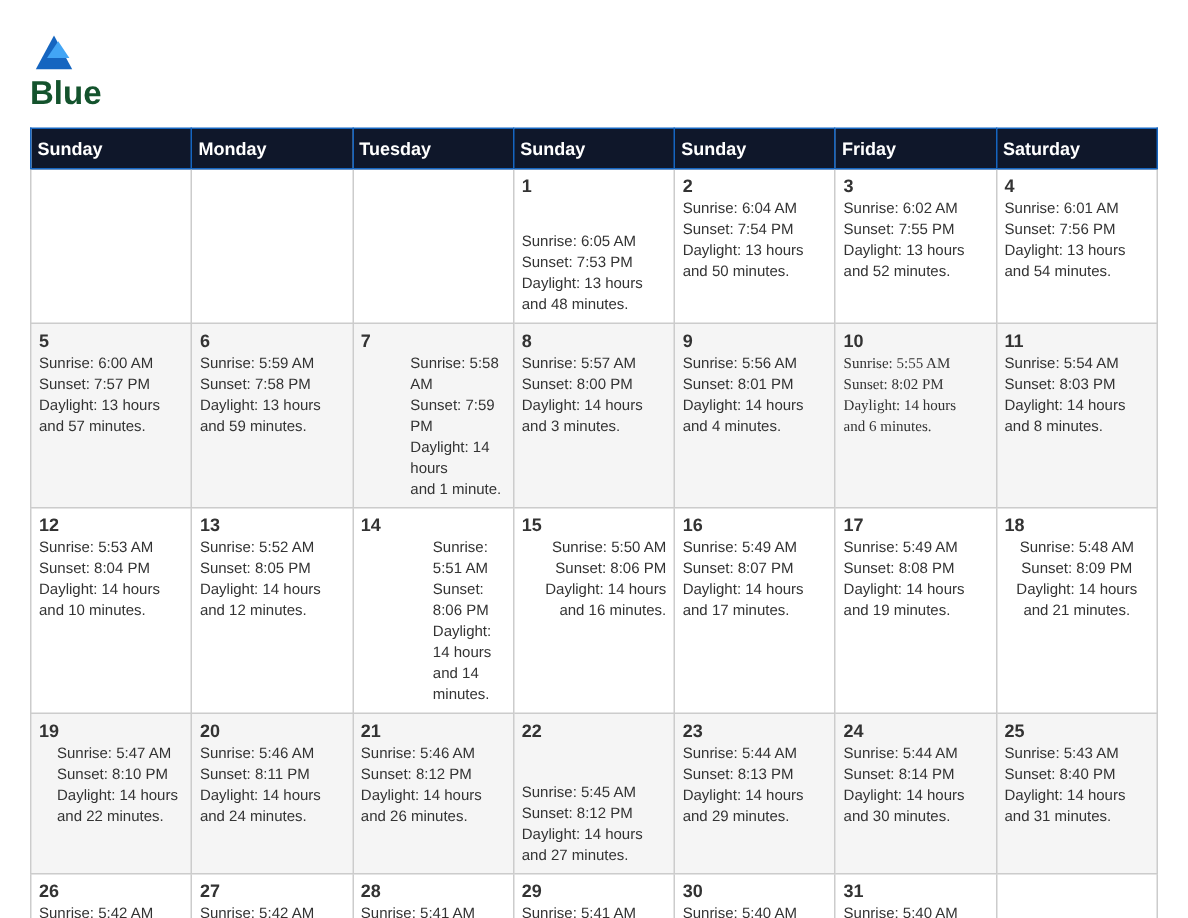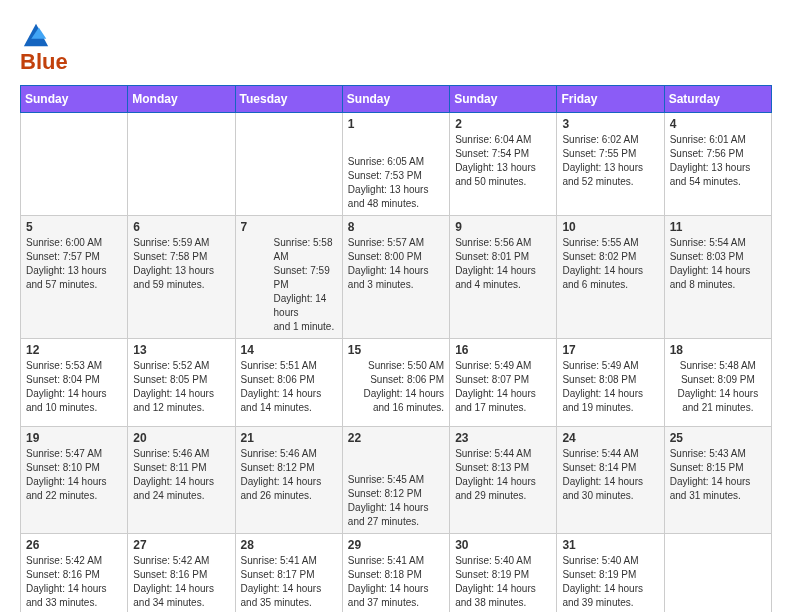--- a/index.html
+++ b/index.html
@@ -19,21 +19,21 @@
     .logo {
       display: flex;
       align-items: center;
     }
     .logo-text {
       font-size: 22px;
       font-weight: bold;
       line-height: 1.1;
     }
     .logo-general { color: #333; }
-    .logo-blue { color: #c2410c; }
+    .logo-blue { color: #14532d; }
     .logo-icon {
       width: 28px;
       height: 28px;
       margin-left: 2px;
     }
     .title-block {
       text-align: right;
     }
     .month-title {
       font-size: 36px;
@@ -43,21 +43,21 @@
     .location {
       font-size: 14px;
       color: #555;
     }
     table {
       width: 100%;
       border-collapse: collapse;
       table-layout: fixed;
     }
     thead tr th {
-      background-color: #8b5cf6;
+      background-color: #0f172a;
       color: #fff;
       font-size: 12px;
       font-weight: bold;
       padding: 6px 4px;
       text-align: left;
       border: 1px solid #1565c0;
     }
     tbody tr td {
       vertical-align: top;
       border: 1px solid #ccc;
@@ -187,21 +187,21 @@
         </td>
         <td>
           <span class="day-num">9</span>
           <div class="day-info" style="white-space: pre-line;">Sunrise: 5:56 AM
 Sunset: 8:01 PM
 Daylight: 14 hours
 and 4 minutes.</div>
         </td>
         <td>
           <span class="day-num">10</span>
-          <div class="day-info" style="white-space: pre-line;">Sunrise: 5:55 AM
+          <div class="day-info" style="white-space: pre-line; font-family: Liberation Serif, serif;">Sunrise: 5:55 AM
 Sunset: 8:02 PM
 Daylight: 14 hours
 and 6 minutes.</div>
         </td>
         <td>
           <span class="day-num">11</span>
           <div class="day-info" style="white-space: pre-line;">Sunrise: 5:54 AM
 Sunset: 8:03 PM
 Daylight: 14 hours
 and 8 minutes.</div>
@@ -217,21 +217,21 @@
         </td>
         <td>
           <span class="day-num">13</span>
           <div class="day-info" style="white-space: pre-line;">Sunrise: 5:52 AM
 Sunset: 8:05 PM
 Daylight: 14 hours
 and 12 minutes.</div>
         </td>
         <td>
           <span class="day-num">14</span>
-          <div class="day-info" style="white-space: pre-line;">Sunrise: 5:51 AM
+          <div class="day-info" style="white-space: pre-line; margin-left: 48px;">Sunrise: 5:51 AM
 Sunset: 8:06 PM
 Daylight: 14 hours
 and 14 minutes.</div>
         </td>
         <td>
           <span class="day-num">15</span>
           <div class="day-info" style="white-space: pre-line; text-align: right;">Sunrise: 5:50 AM
 Sunset: 8:06 PM
 Daylight: 14 hours
 and 16 minutes.</div>
@@ -254,21 +254,21 @@
           <span class="day-num">18</span>
           <div class="day-info" style="white-space: pre-line; text-align: center;">Sunrise: 5:48 AM
 Sunset: 8:09 PM
 Daylight: 14 hours
 and 21 minutes.</div>
         </td>
       </tr>
       <tr>
         <td>
           <span class="day-num">19</span>
-          <div class="day-info" style="white-space: pre-line;">Sunrise: 5:47 AM
+          <div class="day-info" style="white-space: pre-line; margin-left: 12px;">Sunrise: 5:47 AM
 Sunset: 8:10 PM
 Daylight: 14 hours
 and 22 minutes.</div>
         </td>
         <td>
           <span class="day-num">20</span>
           <div class="day-info" style="white-space: pre-line;">Sunrise: 5:46 AM
 Sunset: 8:11 PM
 Daylight: 14 hours
 and 24 minutes.</div>
@@ -297,21 +297,21 @@
         <td>
           <span class="day-num">24</span>
           <div class="day-info" style="white-space: pre-line;">Sunrise: 5:44 AM
 Sunset: 8:14 PM
 Daylight: 14 hours
 and 30 minutes.</div>
         </td>
         <td>
           <span class="day-num">25</span>
           <div class="day-info" style="white-space: pre-line;">Sunrise: 5:43 AM
-Sunset: 8:15 PM
+Sunset: 8:40 PM
 Daylight: 14 hours
 and 31 minutes.</div>
         </td>
       </tr>
       <tr>
         <td>
           <span class="day-num">26</span>
           <div class="day-info" style="white-space: pre-line;">Sunrise: 5:42 AM
 Sunset: 8:16 PM
 Daylight: 14 hours

